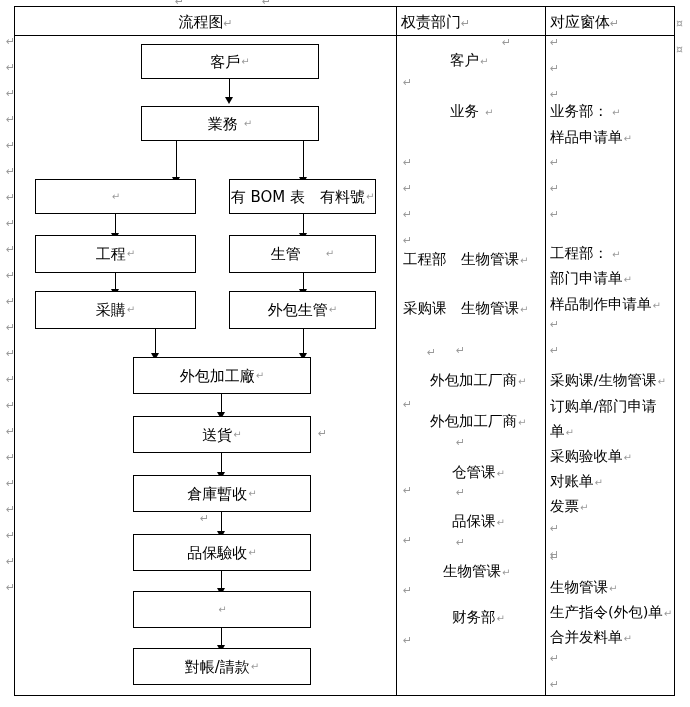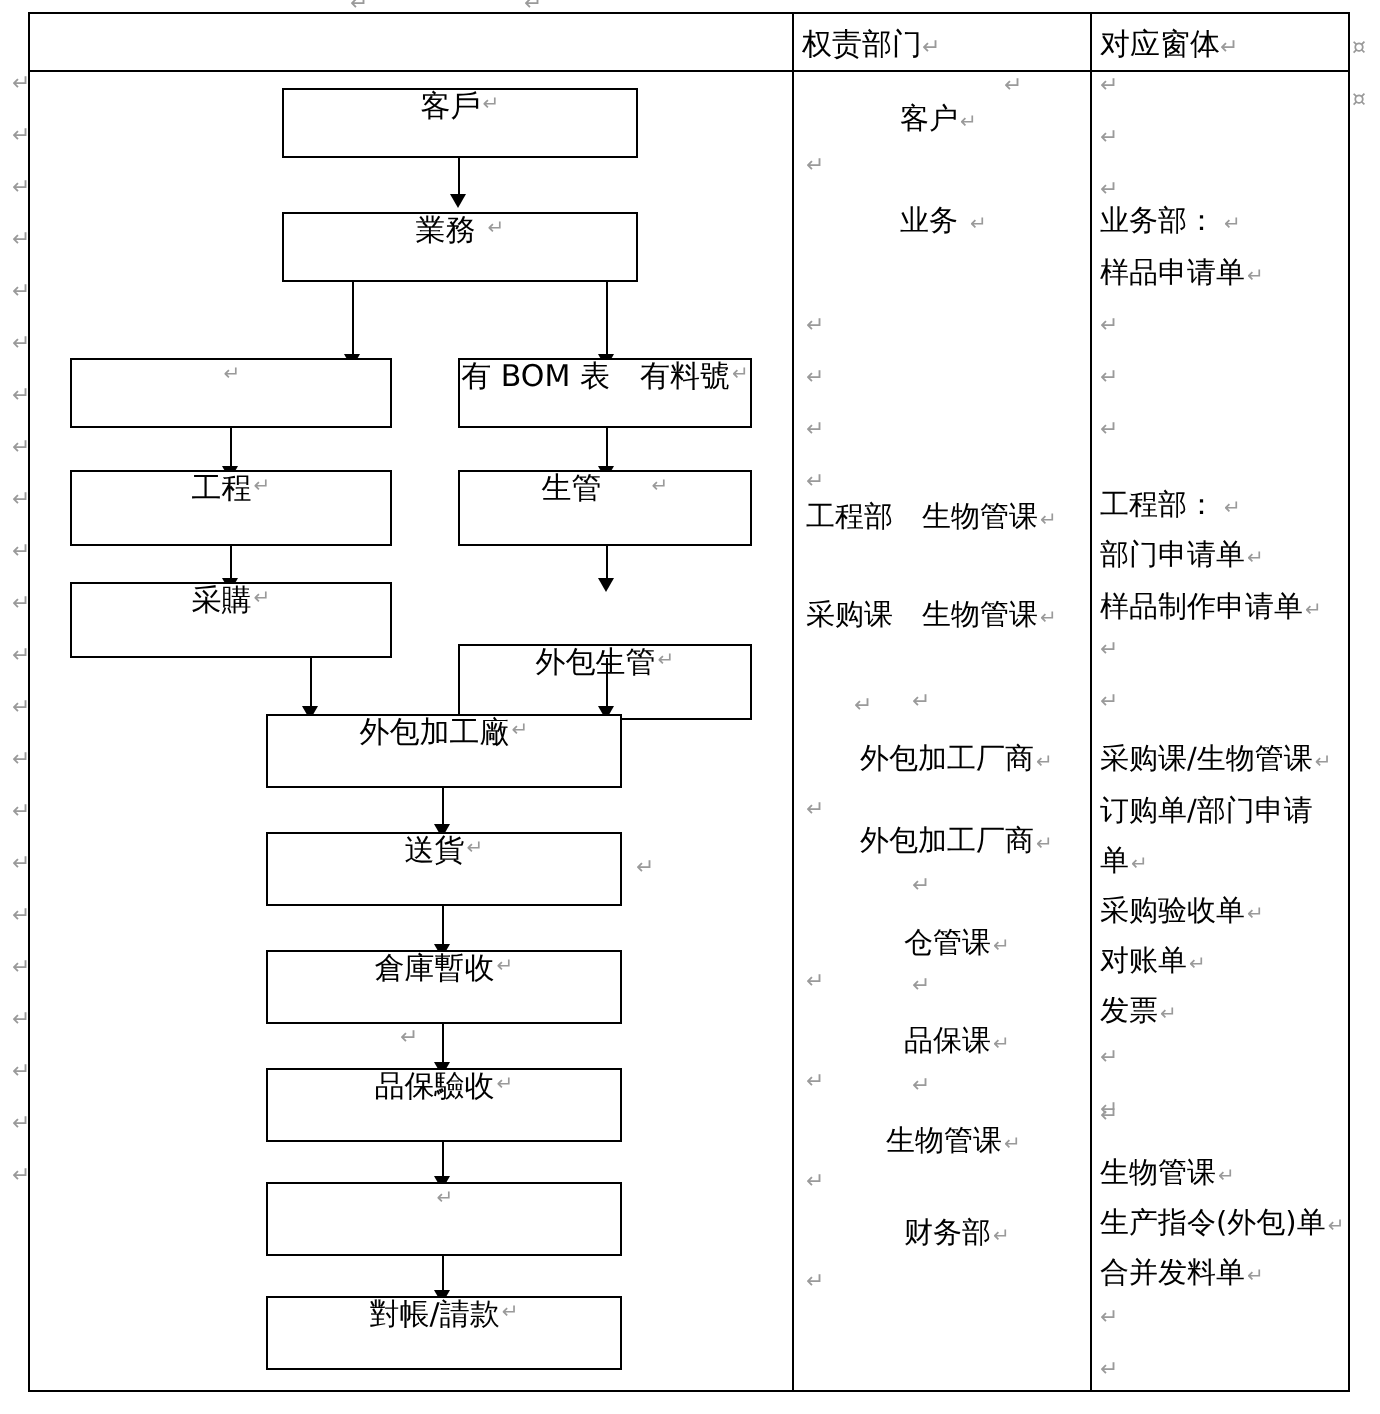--- a/index.html
+++ b/index.html
@@ -23,21 +23,21 @@
   .hrule{position:absolute;left:0;right:0;height:0;border-top:1.2px solid #000;}
 
   .colhead{
     position:absolute;top:5px;font-size:15px;line-height:20px;white-space:nowrap;
   }
   .colhead .pm{color:#9a9a9a;font-size:11px;}
 
   
   .fbox{
     position:absolute;border:1.1px solid #000;background:#fff;box-sizing:border-box;
-    display:flex;justify-content:center;
+    display:flex;align-items:center;justify-content:center;
     font-size:15px;line-height:16px;white-space:nowrap;
   }
   .fbox .pm{color:#9a9a9a;font-size:10px;margin-left:1px;vertical-align:top;}
 
   
   .vline{position:absolute;width:0;border-left:1.3px solid #000;}
   .arrow{
     position:absolute;width:0;height:0;
     border-left:4.5px solid transparent;border-right:4.5px solid transparent;
     border-top:7px solid #000;
@@ -82,20 +82,23 @@
 <div class="pmark" style="left:175px;top:-4px;">↵</div>
 <div class="pmark" style="left:262px;top:-4px;">↵</div>
 
 <div id="doc-table">
 
   <div class="vrule" style="left:381px;"></div>
   <div class="vrule" style="left:530px;"></div>
 
   <div class="hrule" style="top:28px;"></div>
 
+  <div class="colhead" style="left:0;width:381px;text-align:center;">
+    <span>流程图</span><span class="pm">↵</span>
+  </div>
   <div class="colhead" style="left:386px;">
     <span>权责部门</span><span class="pm">↵</span>
   </div>
   <div class="colhead" style="left:535px;">
     <span>对应窗体</span><span class="pm">↵</span>
   </div>
 
   <div class="fbox" style="left:126px;top:37px;width:178px;height:35px;">
     <span>客戶</span>
       <span class="pm">↵</span>
@@ -140,21 +143,21 @@
   <div class="vline" style="left:100px;top:266px;height:18px;"></div>
   <div class="arrow" style="left:96px;top:282px;"></div>
   <div class="vline" style="left:288px;top:266px;height:18px;"></div>
   <div class="arrow" style="left:284px;top:282px;"></div>
 
   <div class="fbox" style="left:20px;top:284px;width:161px;height:38px;">
     <span>采購</span>
       <span class="pm">↵</span>
   </div>
 
-  <div class="fbox" style="left:214px;top:284px;width:147px;height:38px;margin-top:31px;">
+  <div class="fbox" style="left:214px;top:284px;width:147px;height:38px;">
     <span>外包生管</span>
       <span class="pm">↵</span>
   </div>
 
   <div class="vline" style="left:140px;top:322px;height:26px;"></div>
   <div class="arrow" style="left:136px;top:346px;"></div>
   <div class="vline" style="left:288px;top:322px;height:26px;"></div>
   <div class="arrow" style="left:284px;top:346px;"></div>
 
   <div class="fbox" style="left:118px;top:350px;width:178px;height:37px;">

